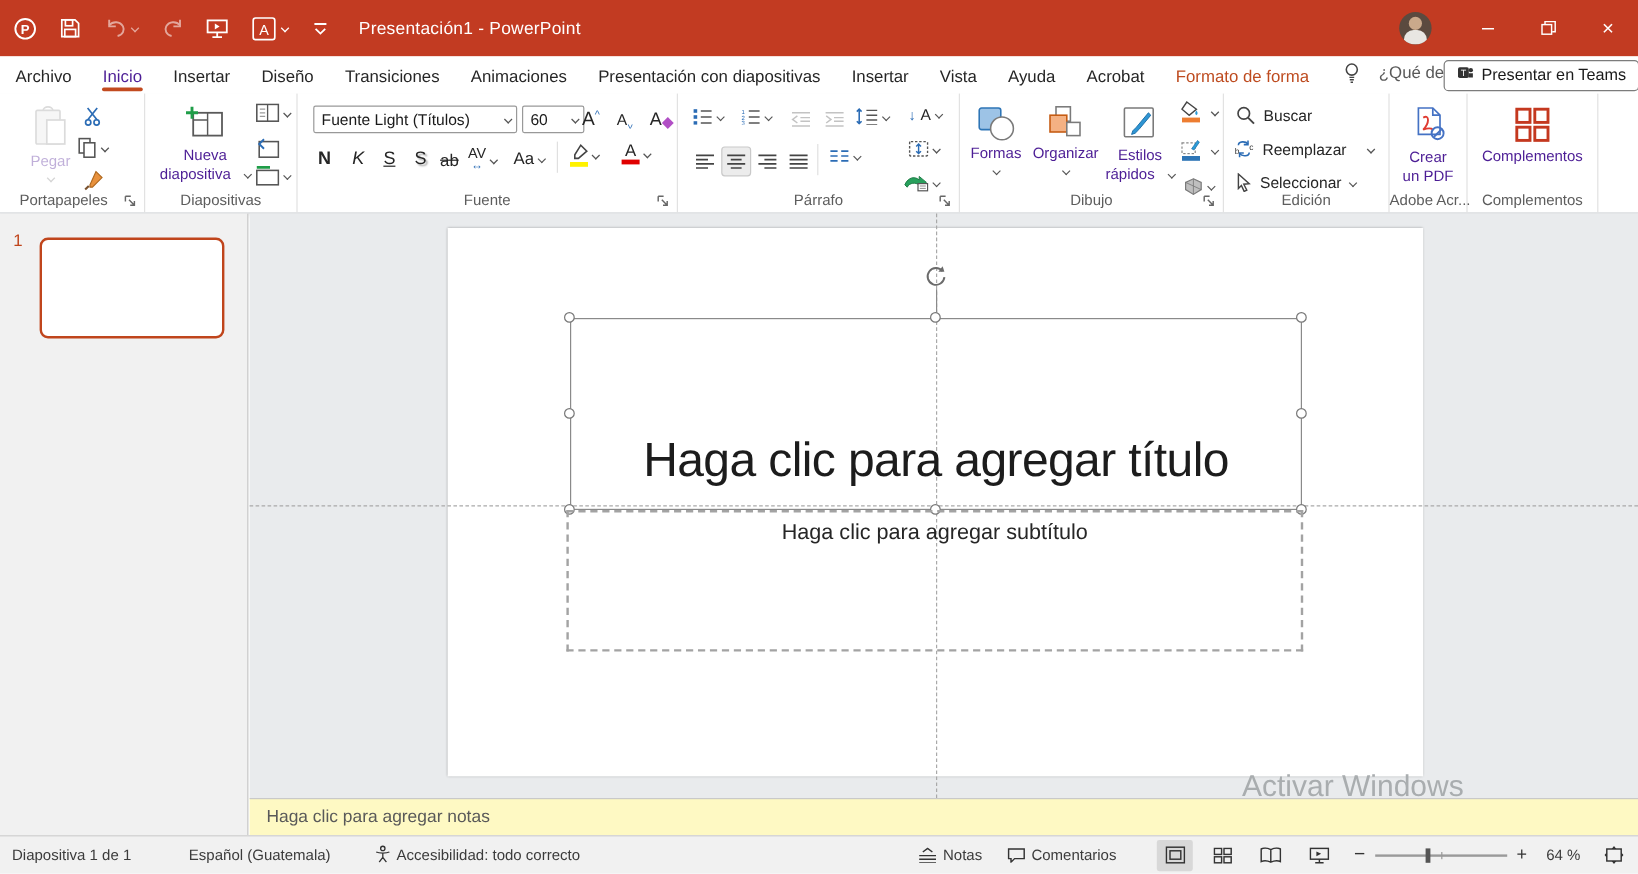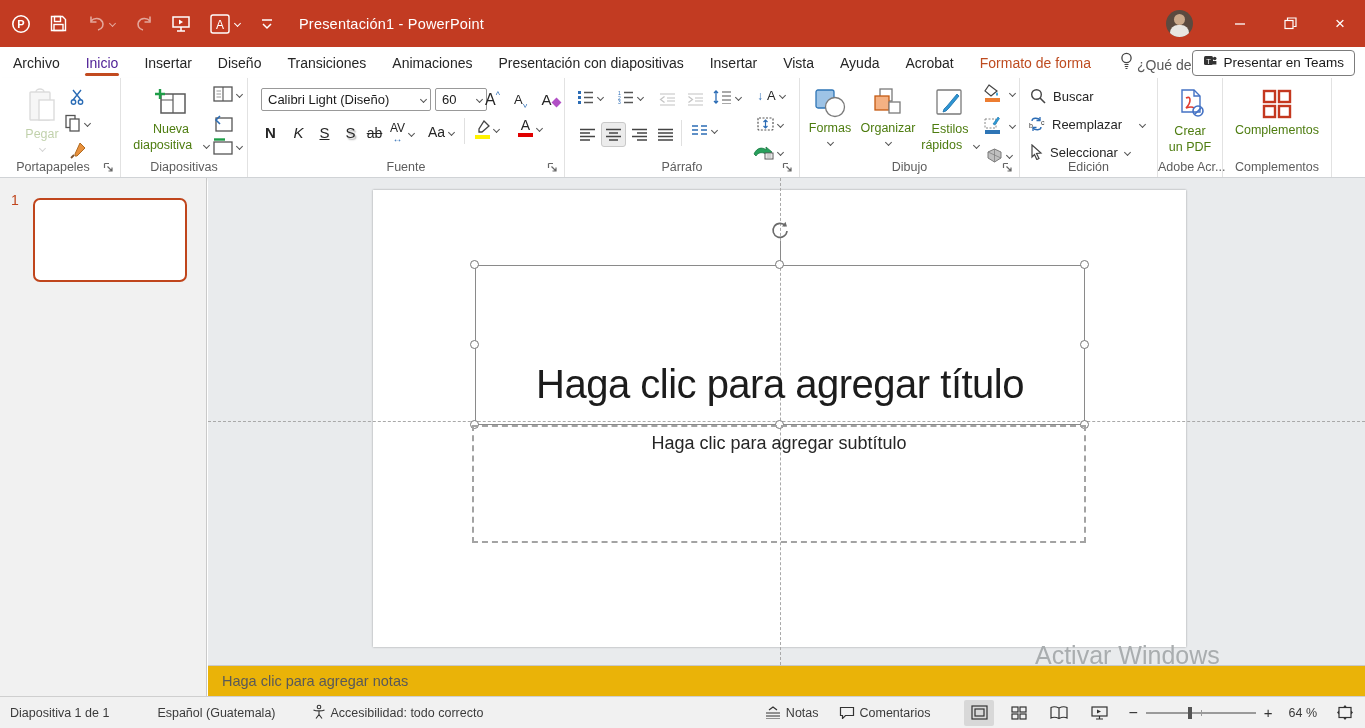--- a/index.html
+++ b/index.html
@@ -21,29 +21,29 @@
   .avatar:after { content:""; position:absolute; left:4px; top:15px; width:19px; height:12px; border-radius:8px 8px 0 0; background:#e8e6e2; }
   .winbtn { width:50px; height:47px; display:flex; align-items:center; justify-content:center; font-size:15px; }
   .chev { width:5px; height:5px; border-right:1.3px solid currentColor; border-bottom:1.3px solid currentColor; transform:rotate(45deg); display:inline-block; flex:none; }
 
   
   .tabrow { left:0; top:47px; width:1365px; height:31px; background:#fff; display:flex; align-items:center; }
   .tab { padding:0 13px; height:100%; display:flex; align-items:center; font-size:14px; color:#262626; position:relative; white-space:nowrap; }
   .tab.active { color:#4c1d95; }
   .tab.active:after { content:""; position:absolute; left:12px; right:12px; bottom:2px; height:3px; border-radius:2px; background:#C24A1F; }
   .tab.contextual { color:#BE4B1F; }
-  .tellme { display:flex; align-items:flex-end; gap:4px; margin-left:16px; color:#595959; font-size:14px; white-space:nowrap; }
+  .tellme { display:flex; align-items:flex-start; gap:16px; margin-left:16px; color:#595959; font-size:14px; white-space:nowrap; }
   .pill-btn { display:flex; align-items:center; gap:6px; border:1px solid #7c7c7c; border-radius:4px; height:26px; padding:0 10px; font-size:13.5px; color:#1a1a1a; background:#fff; white-space:nowrap; }
 
   
   .ribbon { left:0; top:78px; width:1365px; height:100px; background:#fff; border-bottom:1px solid #d0d3d6; box-shadow:0 2px 3px rgba(0,0,0,.08); }
   .rgroup { position:absolute; top:0; height:100%; border-right:1px solid #e2e2e2; }
   .glabel { position:absolute; bottom:3px; left:0; right:0; text-align:center; font-size:12.5px; color:#5d5d5d; white-space:nowrap; }
   .launcher { position:absolute; bottom:4px; right:5px; width:12px; height:12px; }
-  .rbtn-lg { display:flex; flex-direction:column; align-items:center; justify-content:flex-start; gap:3px; padding-top:8px; font-size:12.5px; color:#4d7c0f; text-align:center; line-height:1.25; }
+  .rbtn-lg { display:flex; flex-direction:column; align-items:center; justify-content:flex-start; gap:3px; padding-top:8px; font-size:12.5px; color:#4c1d95; text-align:center; line-height:1.25; }
   .rbtn-sm { width:24px; height:22px; display:flex; align-items:center; justify-content:center; }
   .lbl2 { display:flex; flex-direction:column; align-items:center; line-height:1.3; }
   .withchev { display:flex; align-items:center; gap:4px; }
   .combo { height:23px; border:1px solid #999; border-radius:2px; background:#fff; display:flex; align-items:center; padding:0 4px 0 6px; font-size:13px; color:#1a1a1a; }
   .combo .chev { margin-left:auto; color:#555; }
   .fbtn { min-width:25px; height:25px; display:flex; align-items:center; justify-content:center; color:#262626; }
   .fbtn.sel { background:#ececec; border:1px solid #c9c9c9; border-radius:3px; }
   .colbar { display:flex; flex-direction:column; align-items:center; gap:1px; }
   .bar { width:15px; height:4px; }
   .dis { opacity:.35; }
@@ -62,21 +62,21 @@
   .subbox { left:472px; top:425px; width:614px; height:118px; border:2px dashed #a3a3a3; }
   .subtext { left:472px; top:433px; width:614px; text-align:center; font-size:18px; font-weight:300; color:#262626; }
   .handle { position:absolute; width:9px; height:9px; border:1.5px solid #777; border-radius:50%; background:#fff; }
   .rotline { left:780px; top:241px; width:0; height:24px; border-left:1px solid #8a8a8a; }
   .rothandle { left:769px; top:220px; width:22px; height:22px; }
 
   .watermark1 { left:1035px; top:641px; font-size:25px; color:#a9adaf; font-weight:300; }
   .watermark2 { left:1035px; top:668px; font-size:15px; color:#b0b4b6; font-weight:300; }
 
   
-  .notesbar { left:208px; top:665px; width:1157px; height:31px; background:#eab308; border-top:1px solid #c9c9c9; display:flex; align-items:center; }
+  .notesbar { left:208px; top:665px; width:1157px; height:31px; background:#fef9c3; border-top:1px solid #c9c9c9; display:flex; align-items:center; }
   .notesbar span { margin-left:14px; color:#595959; font-size:14.5px; }
 
   
   .statusbar { left:0; top:696px; width:1365px; height:32px; background:#F1F1F1; border-top:1px solid #cfcfcf; display:flex; align-items:center; font-size:12.5px; color:#3b3b3b; }
   .sb-item { display:flex; align-items:center; gap:5px; padding:0 10px; height:100%; white-space:nowrap; }
   .sb-right { margin-left:auto; display:flex; align-items:center; height:100%; }
   .viewbtn { width:30px; height:26px; display:flex; align-items:center; justify-content:center; border-radius:2px; }
   .viewbtn.active { background:#d8d8d8; }
   .zoomtrack { width:110px; height:2px; background:#9a9a9a; position:relative; margin:0 8px; }
   .zoomthumb { position:absolute; left:42px; top:-5px; width:4px; height:12px; background:#555; }
@@ -264,21 +264,21 @@
             <rect x="1" y="4" width="18" height="12" fill="#fff" stroke="#555" stroke-width="1.3"></rect>
             <path d="M1 1.5 H12" stroke="#1f9d48" stroke-width="2.4"></path>
           </svg>
         <span class="chev" style="color:#555"></span>
       </div>
       <div class="glabel">Diapositivas</div>
     </div>
 
     <div class="rgroup" style="left:248px;width:317px">
       <div class="abs combo" style="left:13px;top:10px;width:170px">
-        <span>Calibri Light (Diseño)</span>
+        <span>Fuente Light (Títulos)</span>
           <span class="chev"></span>
       </div>
       <div class="abs combo" style="left:187px;top:10px;width:52px">
         <span>60</span>
           <span class="chev"></span>
       </div>
       <div class="abs fbtn" style="left:232px;top:9px;font-size:16px">A<span style="font-size:9px;color:#2b6cb5;margin-top:-10px">^</span></div>
       <div class="abs fbtn" style="left:260px;top:9px;font-size:13px">A<span style="font-size:9px;color:#2b6cb5;margin-top:8px;transform:rotate(180deg)">^</span></div>
       <div class="abs fbtn" style="left:290px;top:9px;font-size:15px">
           <span>A</span>

